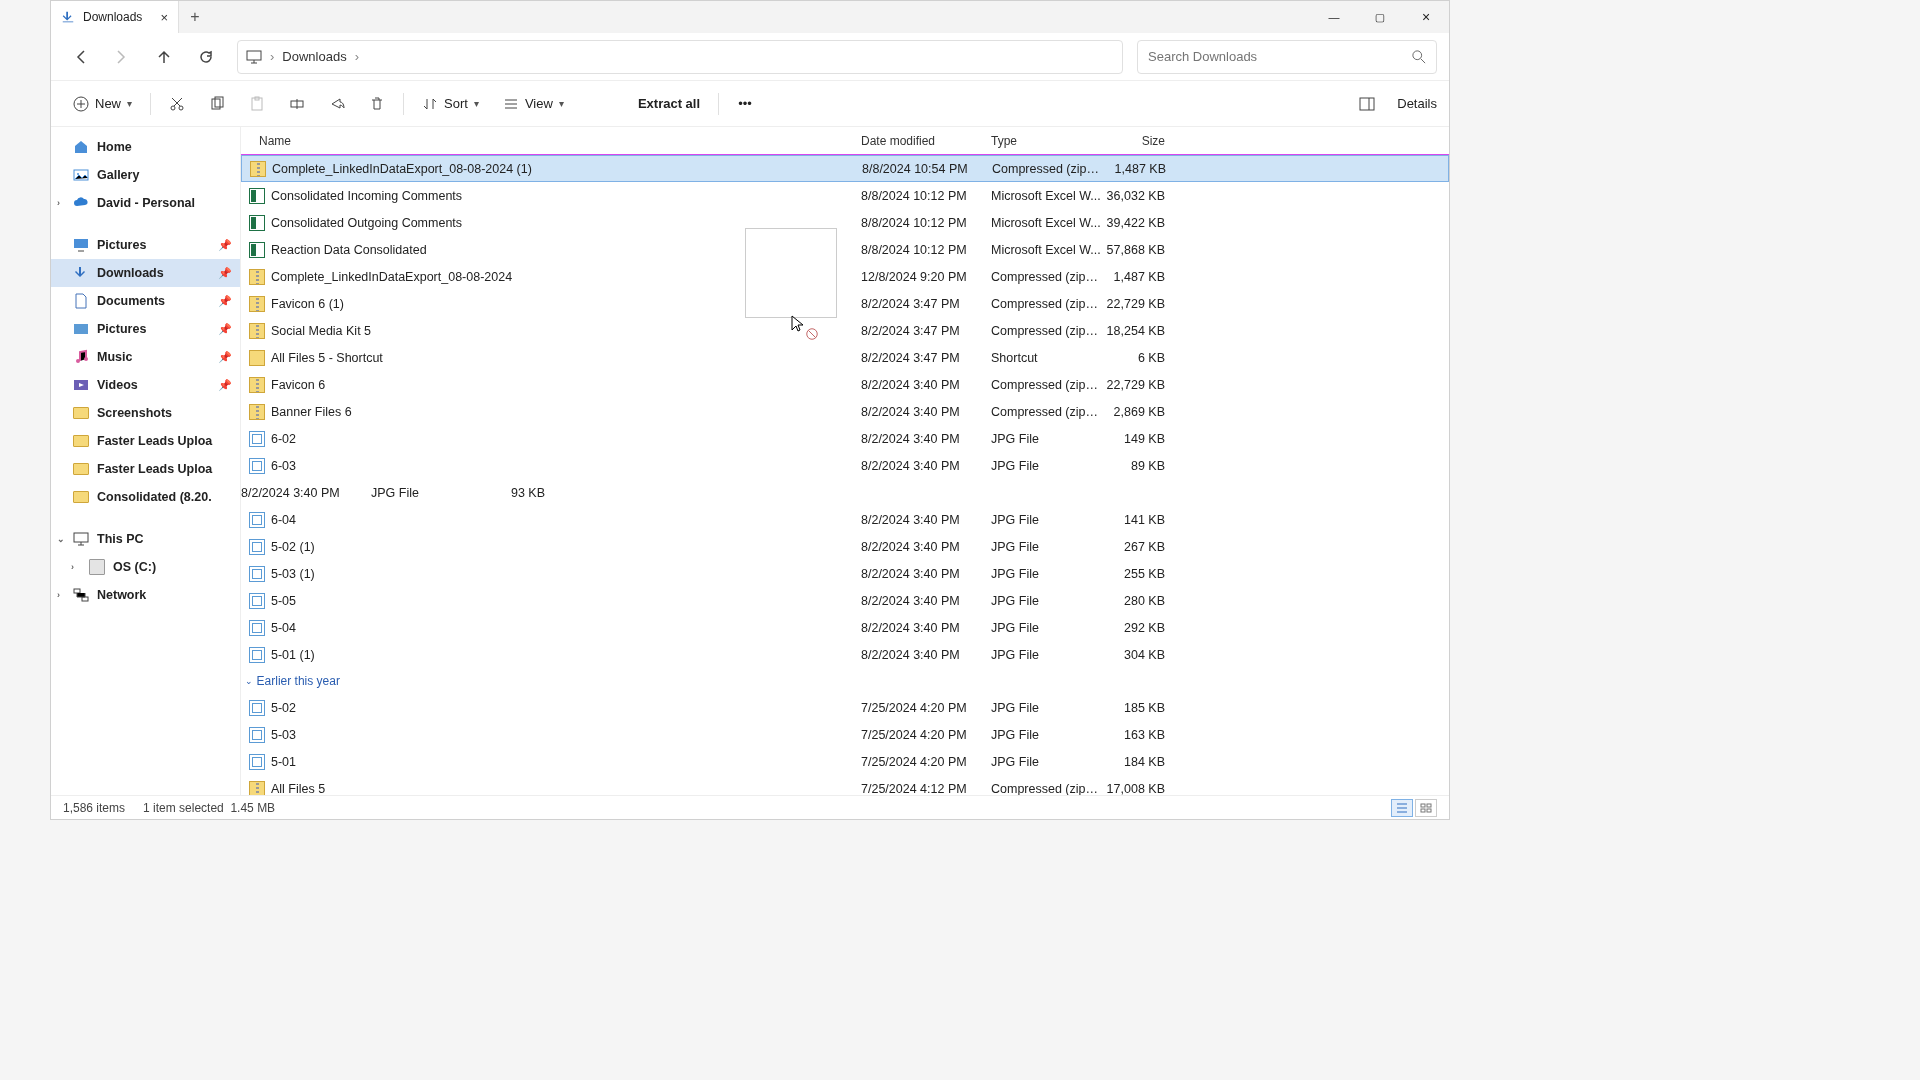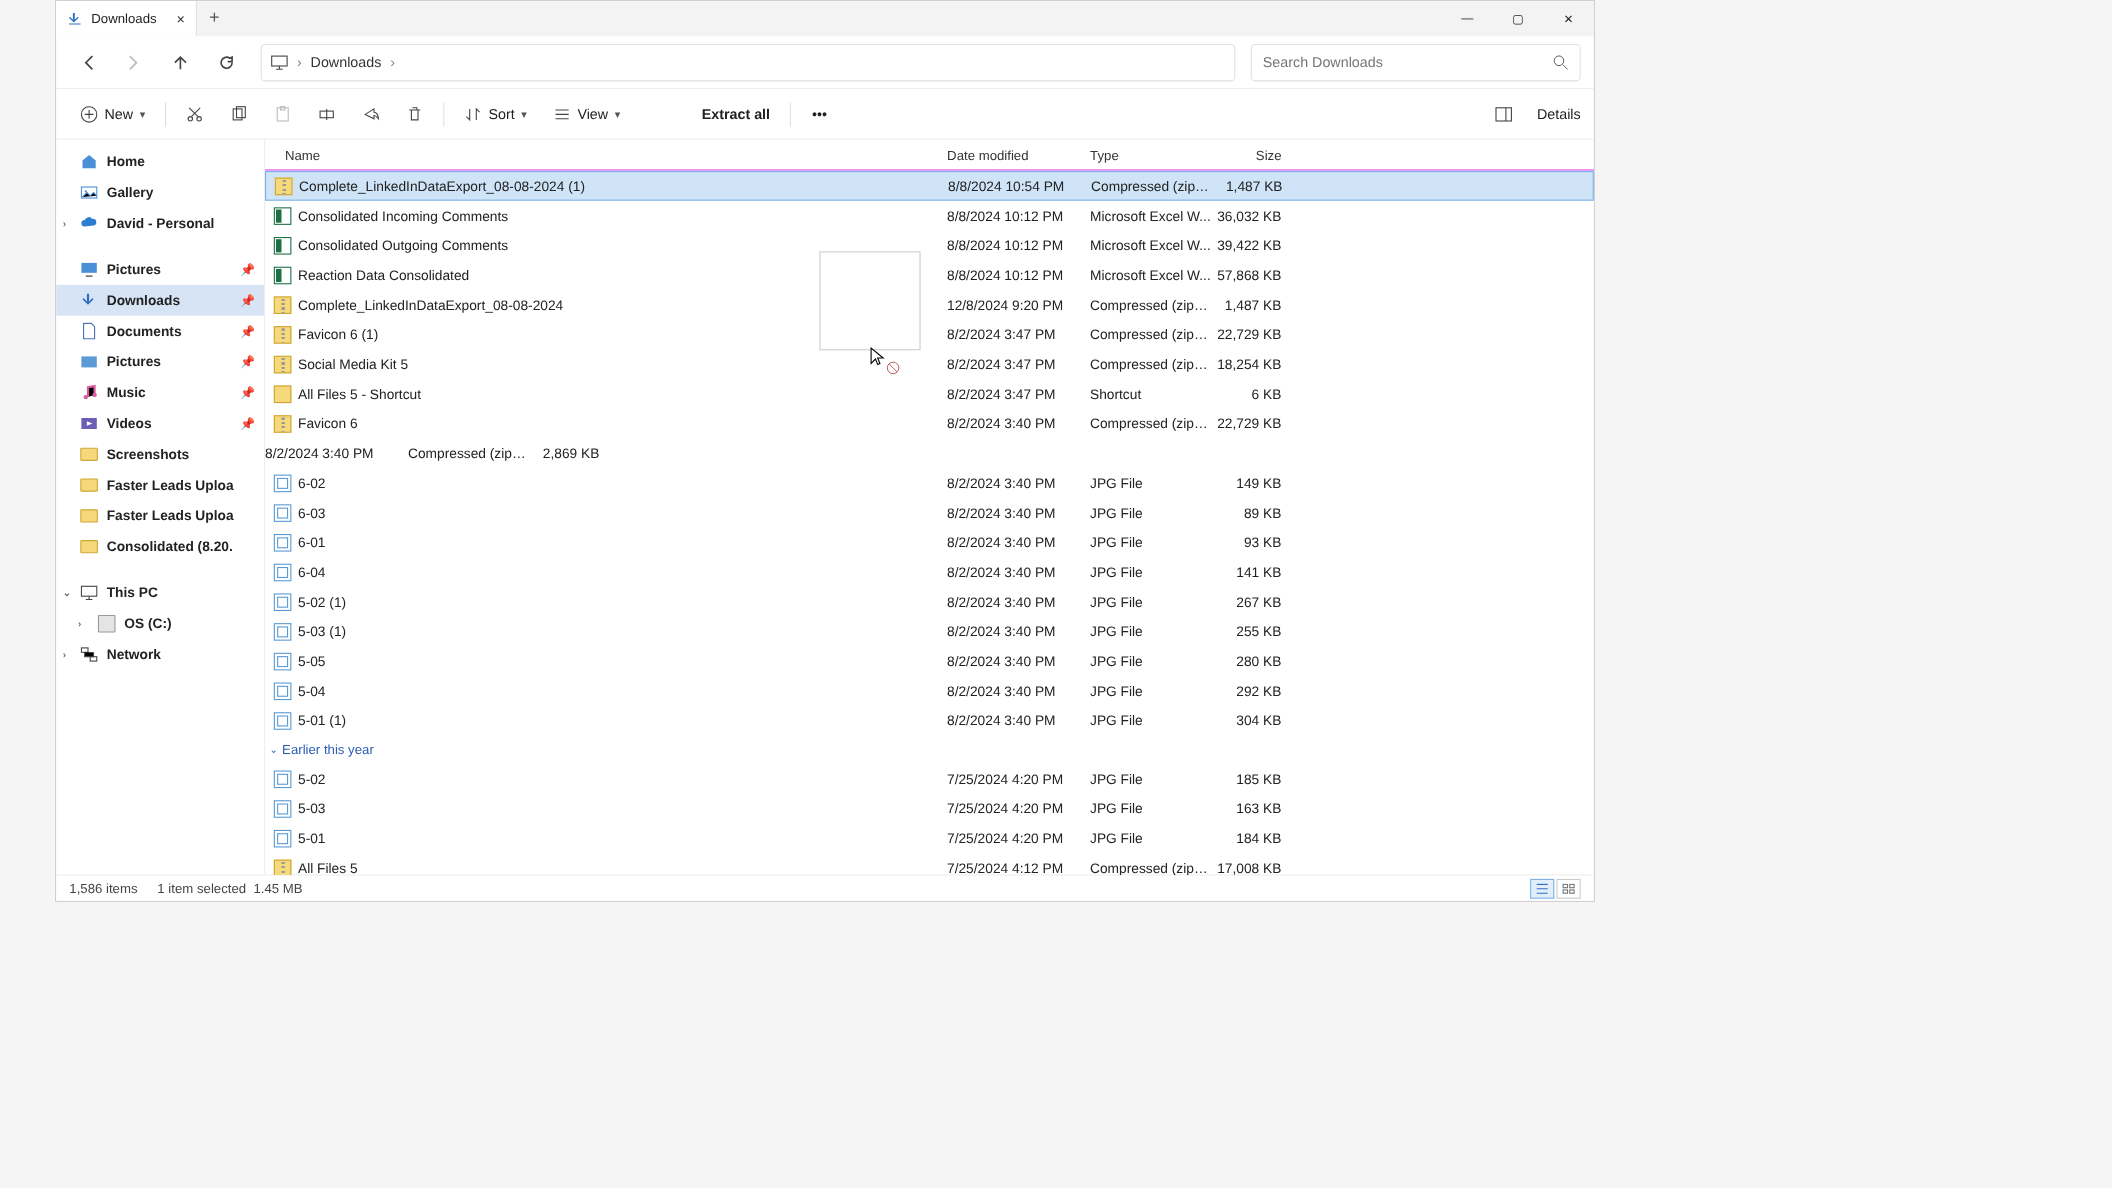--- a/index.html
+++ b/index.html
@@ -488,20 +488,24 @@
           <div class="frow">
             <div class="fname">
               <span class="ficon icon-zip"></span>
               <span>Favicon 6</span>
             </div>
             <div class="fdate">8/2/2024 3:40 PM</div>
             <div class="ftype">Compressed (zipp...</div>
             <div class="fsize">22,729 KB</div>
           </div>
           <div class="frow">
+            <div class="fname">
+              <span class="ficon icon-zip"></span>
+              <span>Banner Files 6</span>
+            </div>
             <div class="fdate">8/2/2024 3:40 PM</div>
             <div class="ftype">Compressed (zipp...</div>
             <div class="fsize">2,869 KB</div>
           </div>
           <div class="frow">
             <div class="fname">
               <span class="ficon icon-jpg"></span>
               <span>6-02</span>
             </div>
             <div class="fdate">8/2/2024 3:40 PM</div>
@@ -511,24 +515,20 @@
           <div class="frow">
             <div class="fname">
               <span class="ficon icon-jpg"></span>
               <span>6-03</span>
             </div>
             <div class="fdate">8/2/2024 3:40 PM</div>
             <div class="ftype">JPG File</div>
             <div class="fsize">89 KB</div>
           </div>
           <div class="frow">
-            <div class="fname">
-              <span class="ficon icon-jpg"></span>
-              <span>6-01</span>
-            </div>
             <div class="fdate">8/2/2024 3:40 PM</div>
             <div class="ftype">JPG File</div>
             <div class="fsize">93 KB</div>
           </div>
           <div class="frow">
             <div class="fname">
               <span class="ficon icon-jpg"></span>
               <span>6-04</span>
             </div>
             <div class="fdate">8/2/2024 3:40 PM</div>

